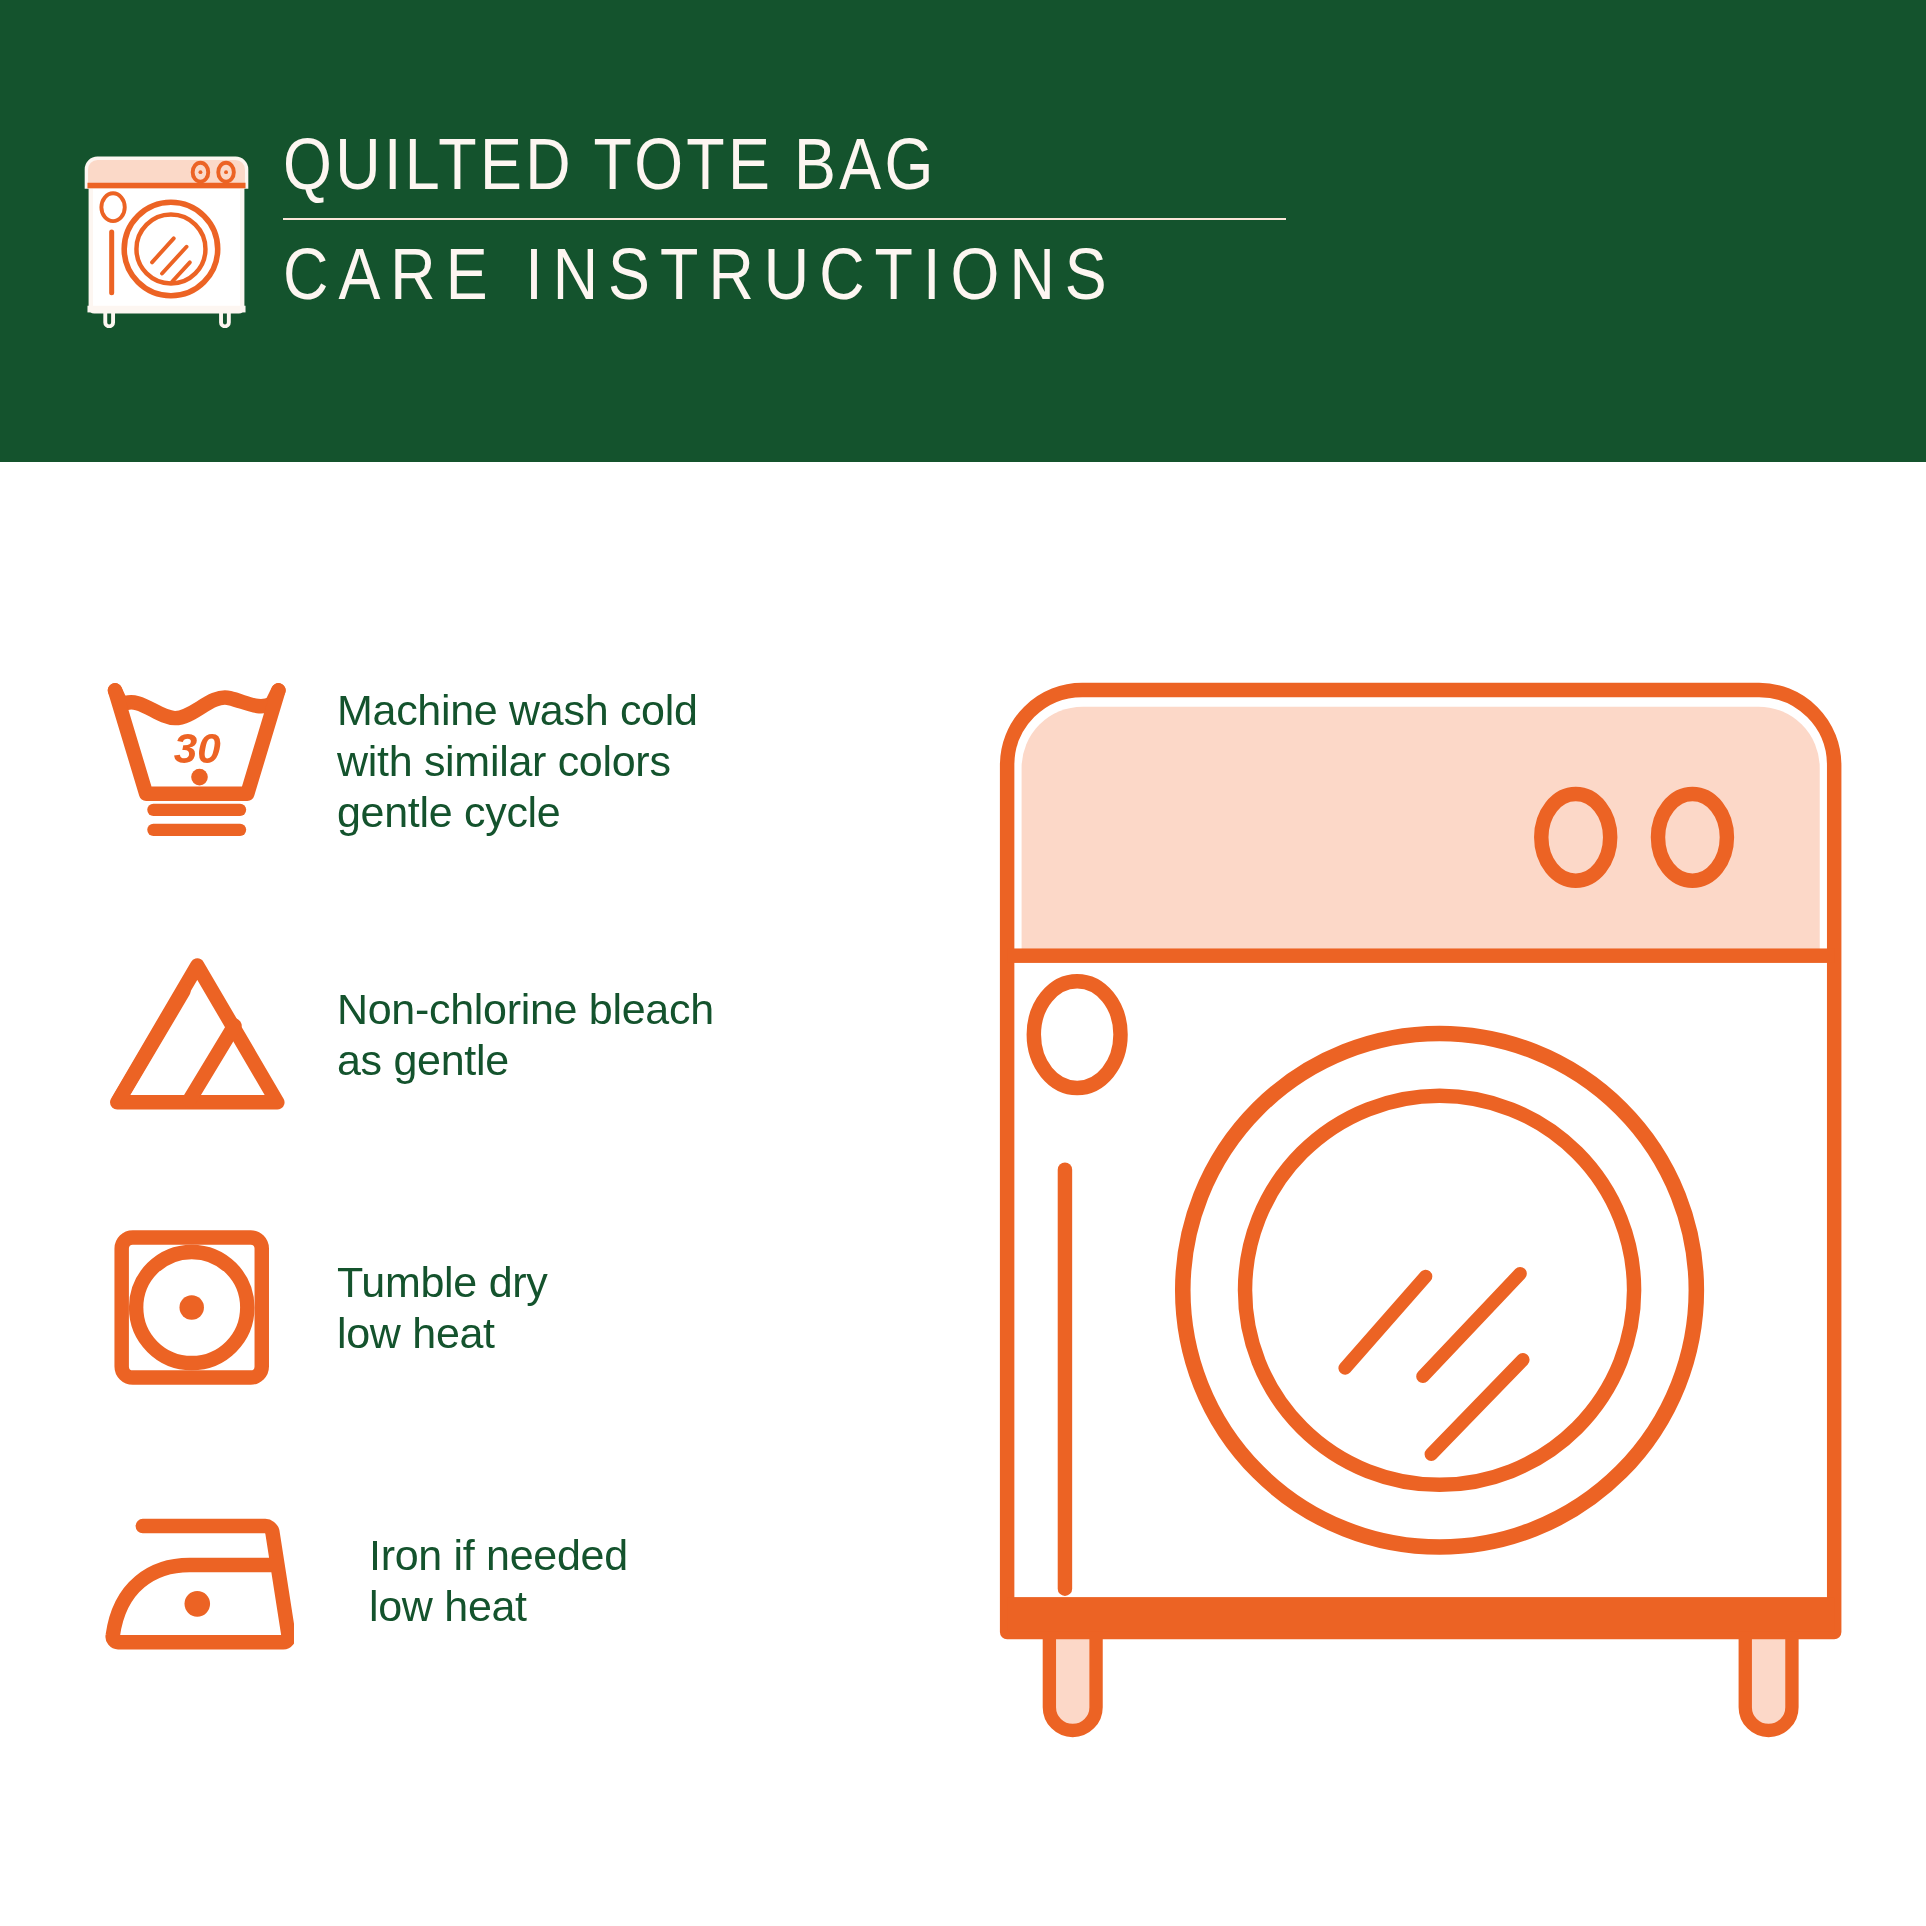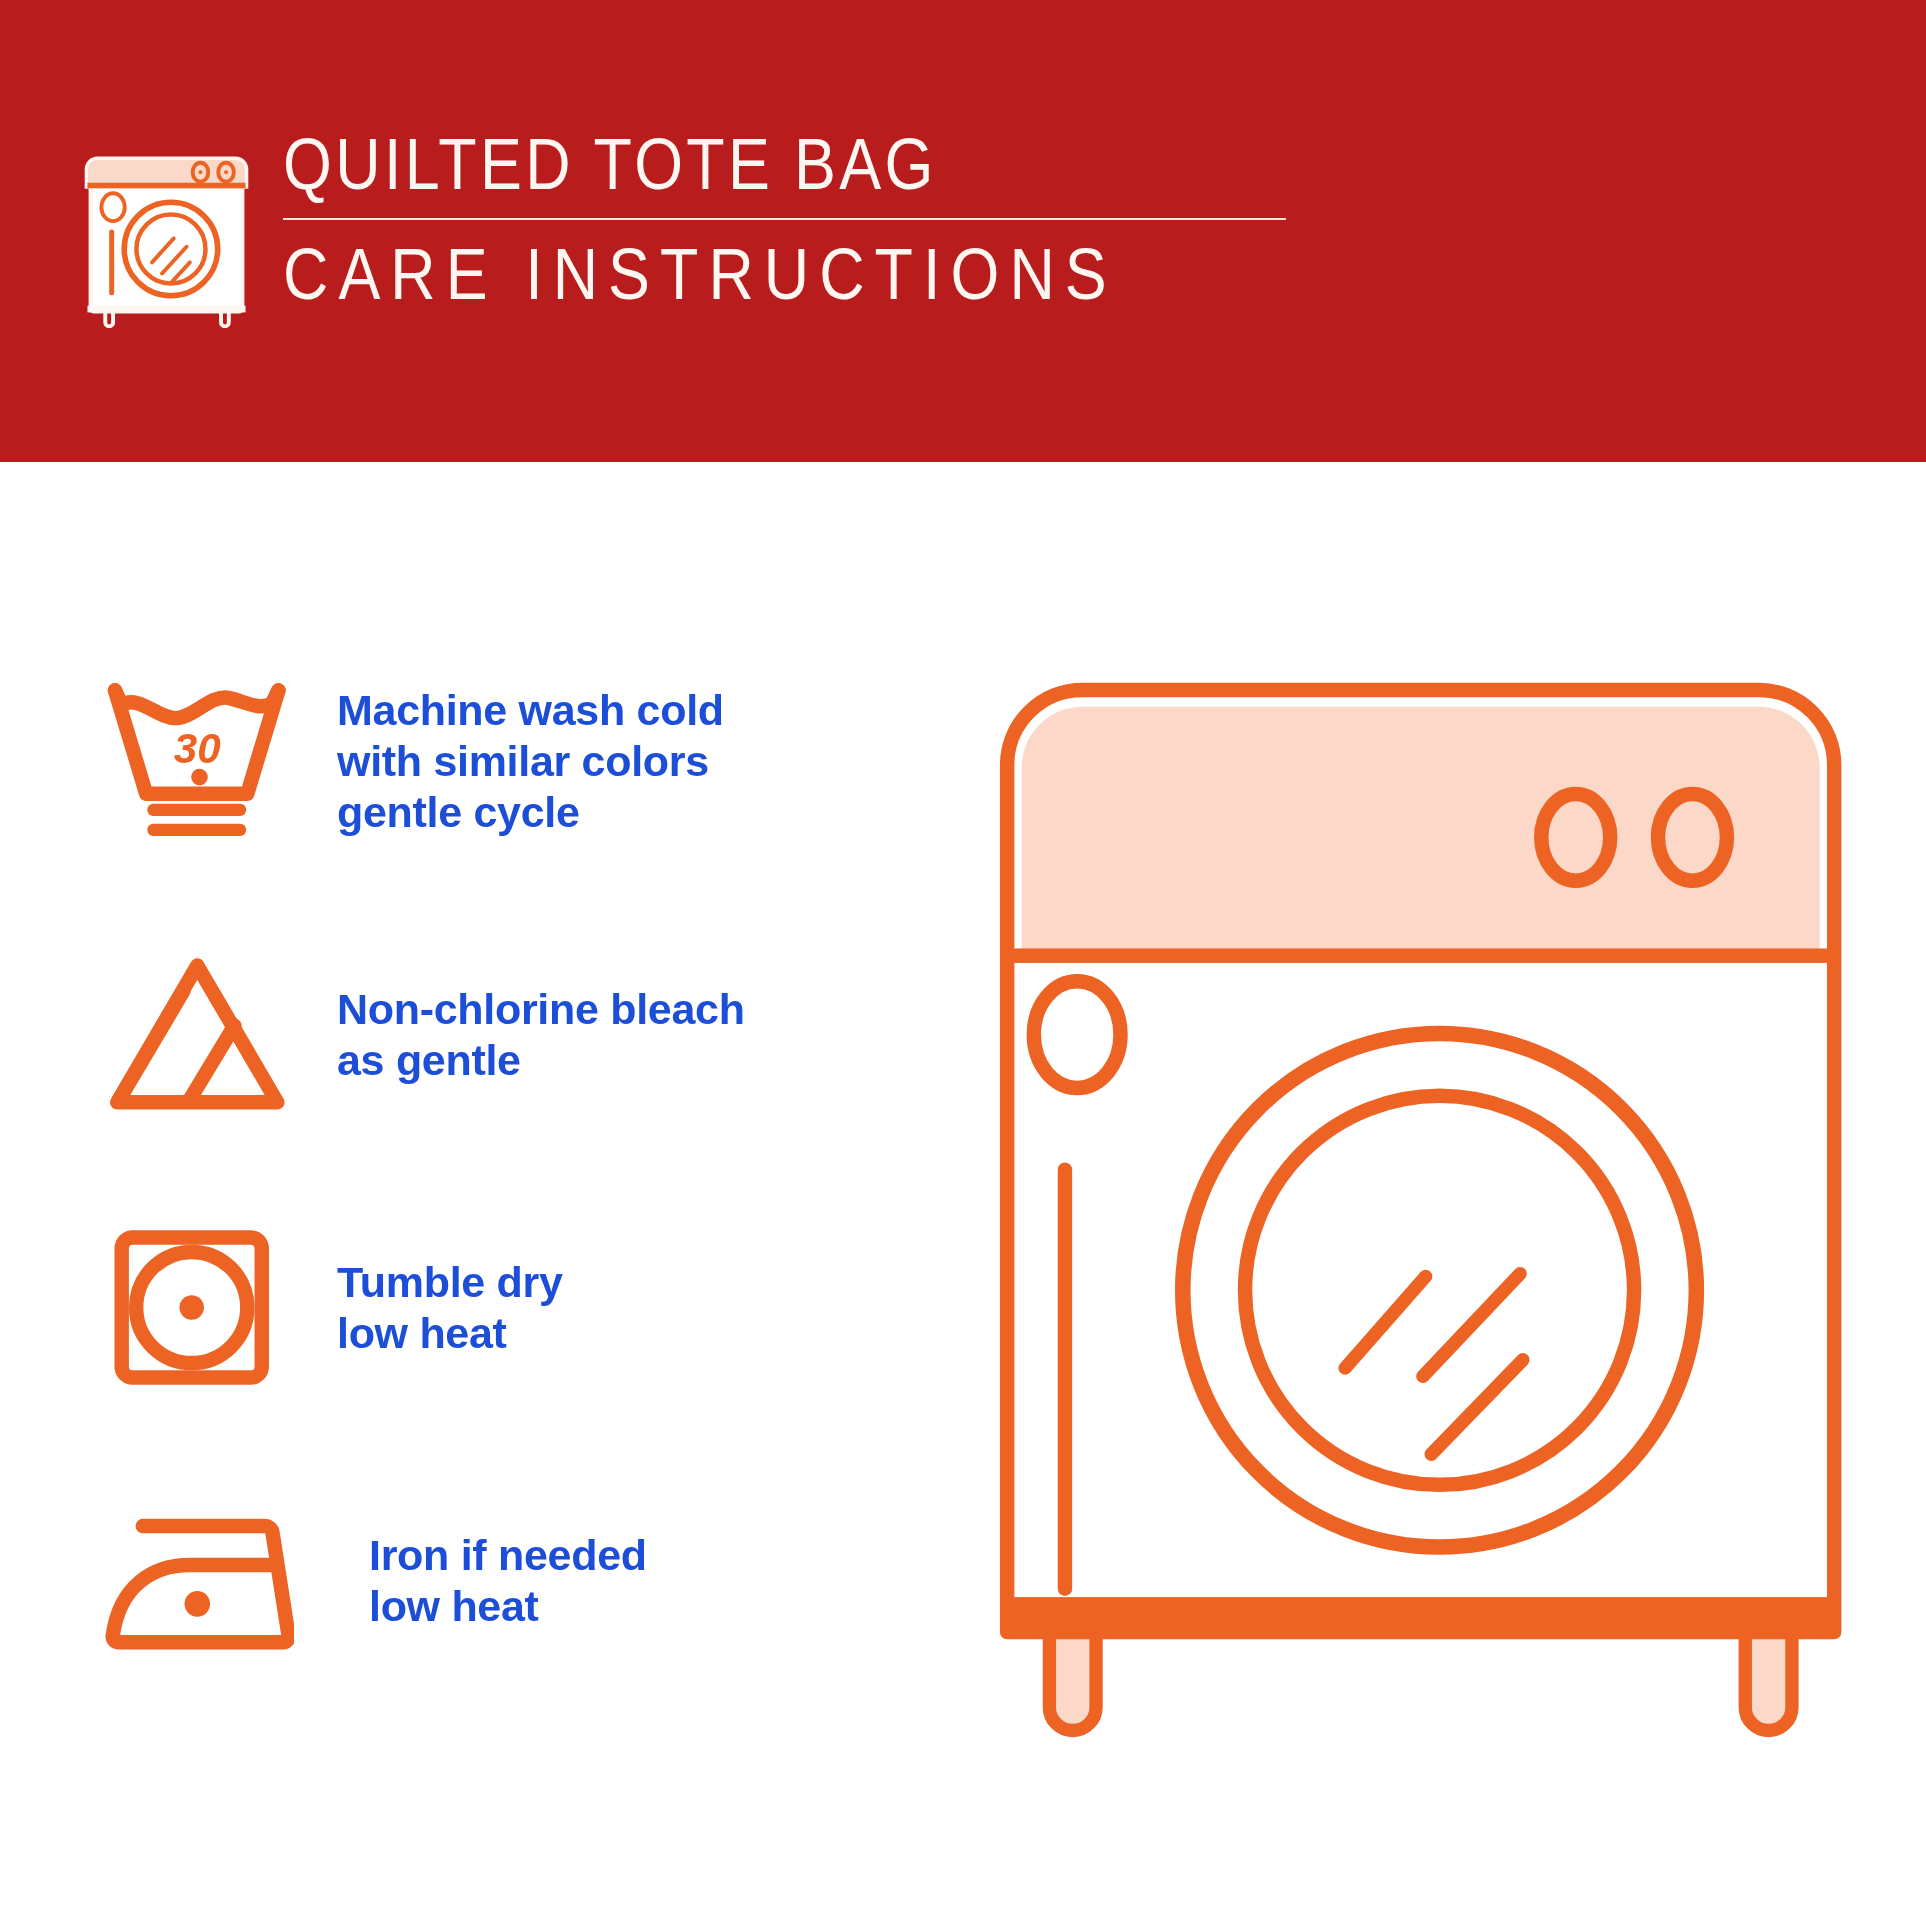--- a/index.html
+++ b/index.html
@@ -15,21 +15,21 @@
     position: relative;
   }
 
   
   .banner {
     position: absolute;
     left: 0;
     top: 0;
     width: 1926px;
     height: 462px;
-    background: #b91c1c;
+    background: #14532d;
   }
   .banner-inner {
     position: absolute;
     left: 83px;
     top: 125px;
     display: flex;
     align-items: flex-start;
   }
   .header-machine-icon {
     width: 167px;
@@ -89,24 +89,24 @@
   .care-symbol {
     width: 211px;
     flex: 0 0 auto;
     display: flex;
     align-items: center;
     justify-content: flex-end;
     font-style: italic;
   }
   .care-symbol svg { display: block; }
   .care-text {
-    color: #1d4ed8;
+    color: #14532d;
     font-size: 43px;
     line-height: 1.18;
-    font-weight: 700;
+    font-weight: 400;
     letter-spacing: -0.3px;
     white-space: pre-line;
     margin-left: 43px;
   }
 
   
   .machine-wrap {
     position: absolute;
     left: 956px;
     top: 623px;

